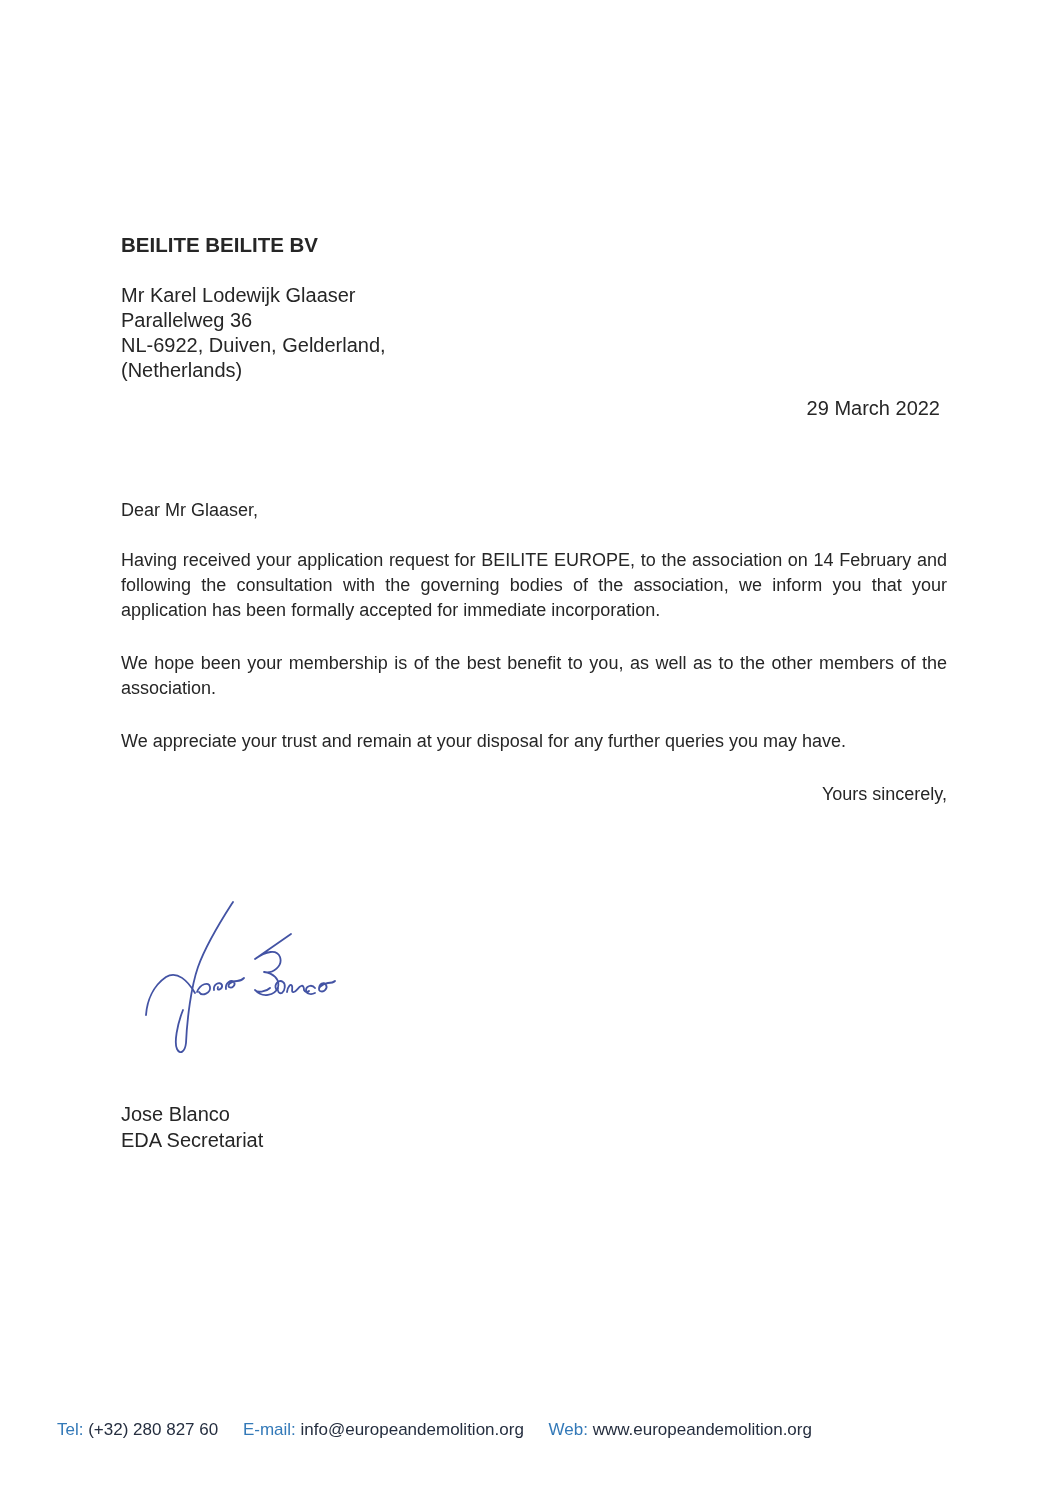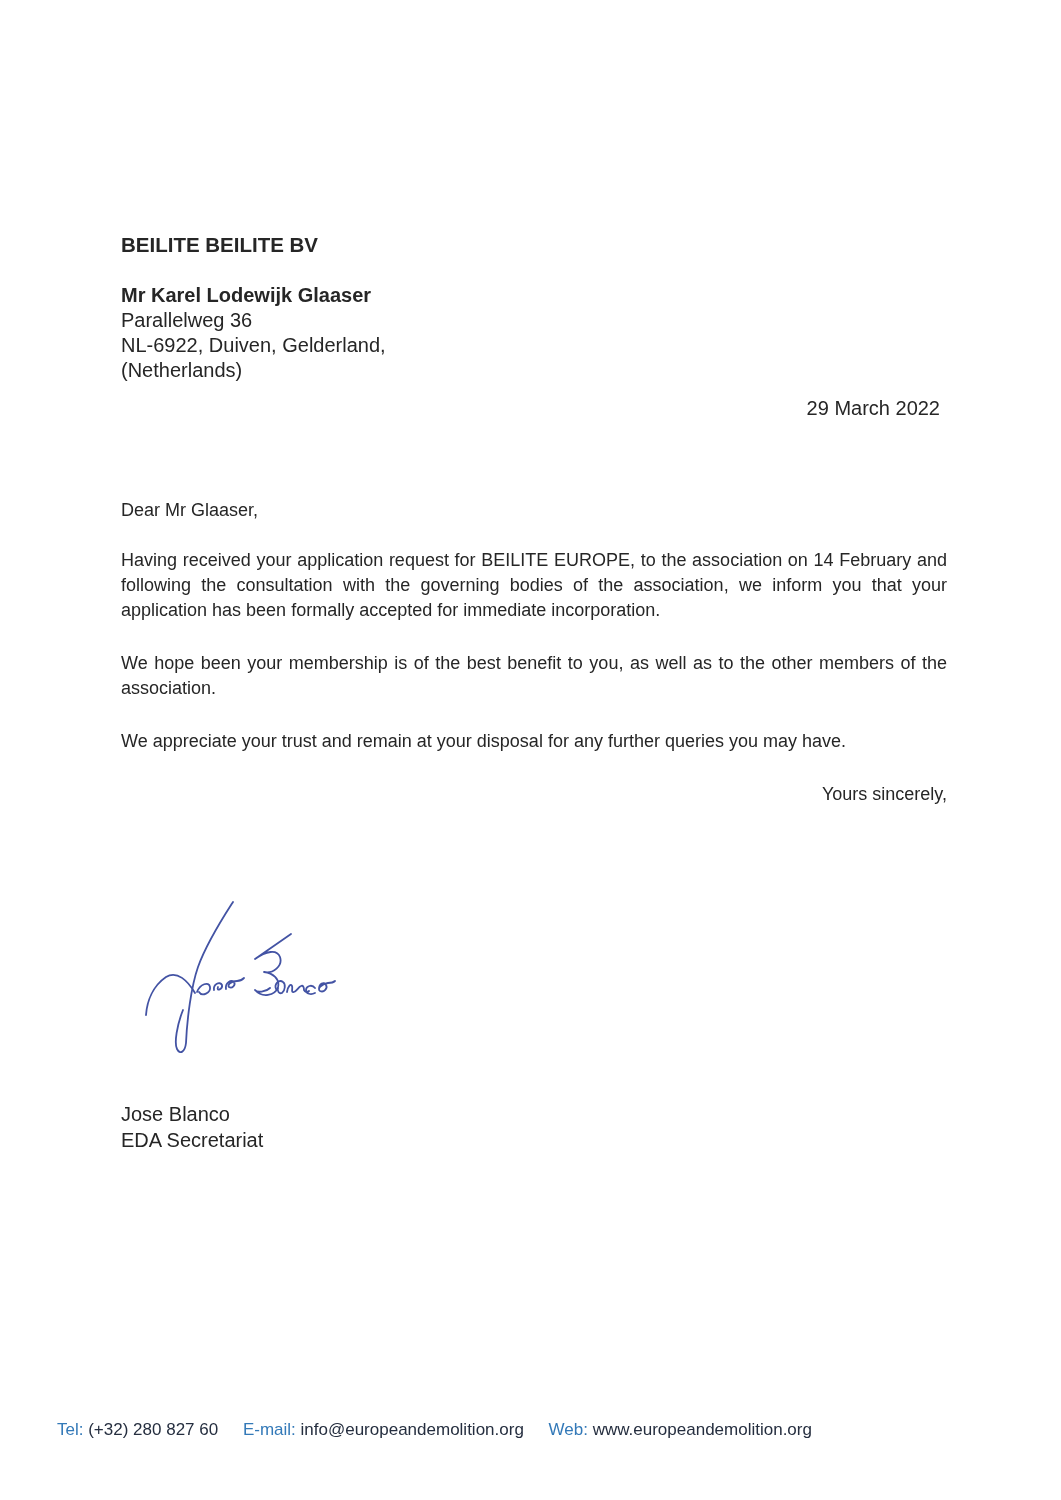--- a/index.html
+++ b/index.html
@@ -41,21 +41,21 @@
   .logo-sub{position:absolute;right:0;top:66px;text-align:right;}
   .logo-sub div{
     font-size:11px;line-height:14px;font-weight:700;
     letter-spacing:3.6px;margin-right:-3.6px;
     color:var(--logo-navy);white-space:nowrap;
   }
 
   
   .recipient{position:absolute;left:121px;top:232px;font-size:20px;line-height:25px;}
   .recipient .company{font-weight:700;font-size:20.5px;margin-bottom:26px;}
-  .recipient .name{font-weight:700;}
+  .recipient .name{font-weight:400;}
 
   
   .date-line{position:absolute;right:121px;top:397px;font-size:20px;}
 
   
   .letter-body{position:absolute;left:121px;top:498px;width:826px;font-size:18px;line-height:25px;}
   .letter-body .greeting{margin-bottom:25px;}
   .letter-body p{text-align:justify;margin-bottom:28px;}
   .letter-body p.no-justify{text-align:right;}
 

